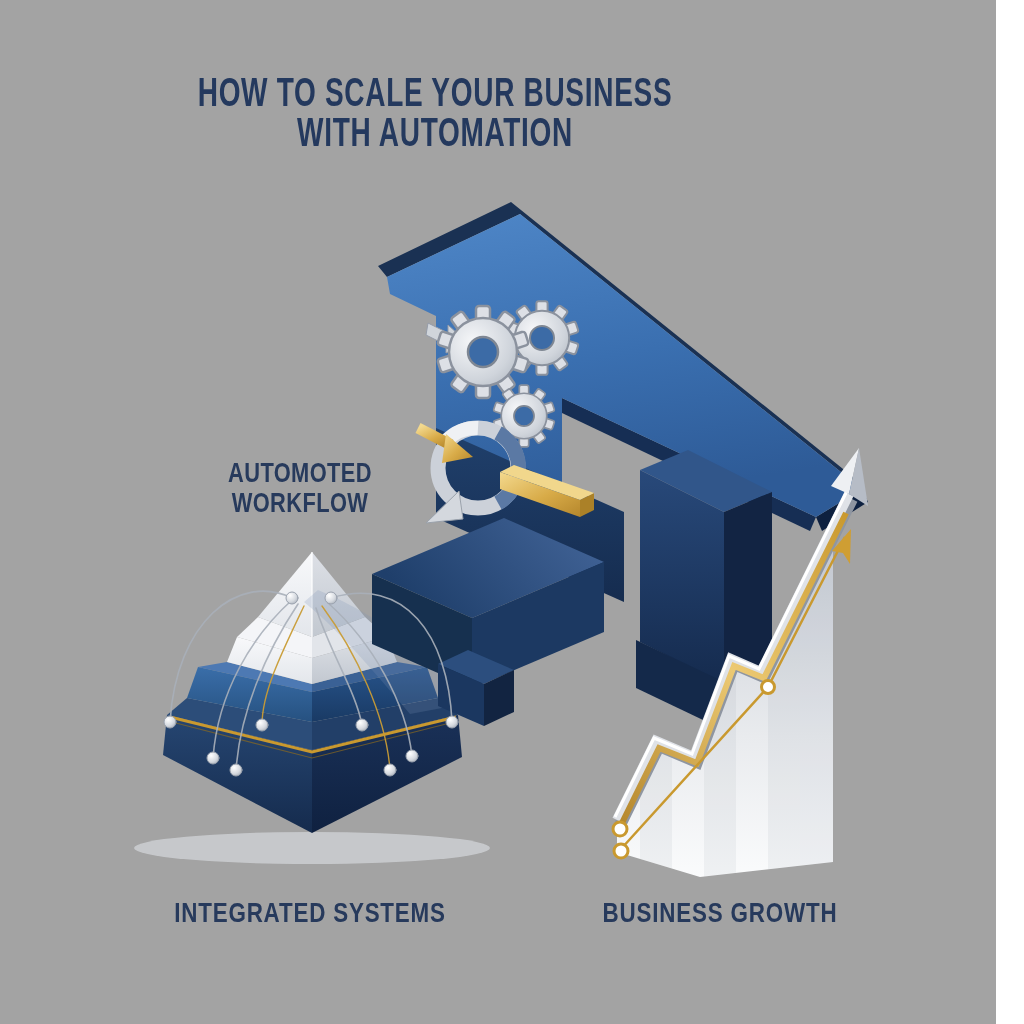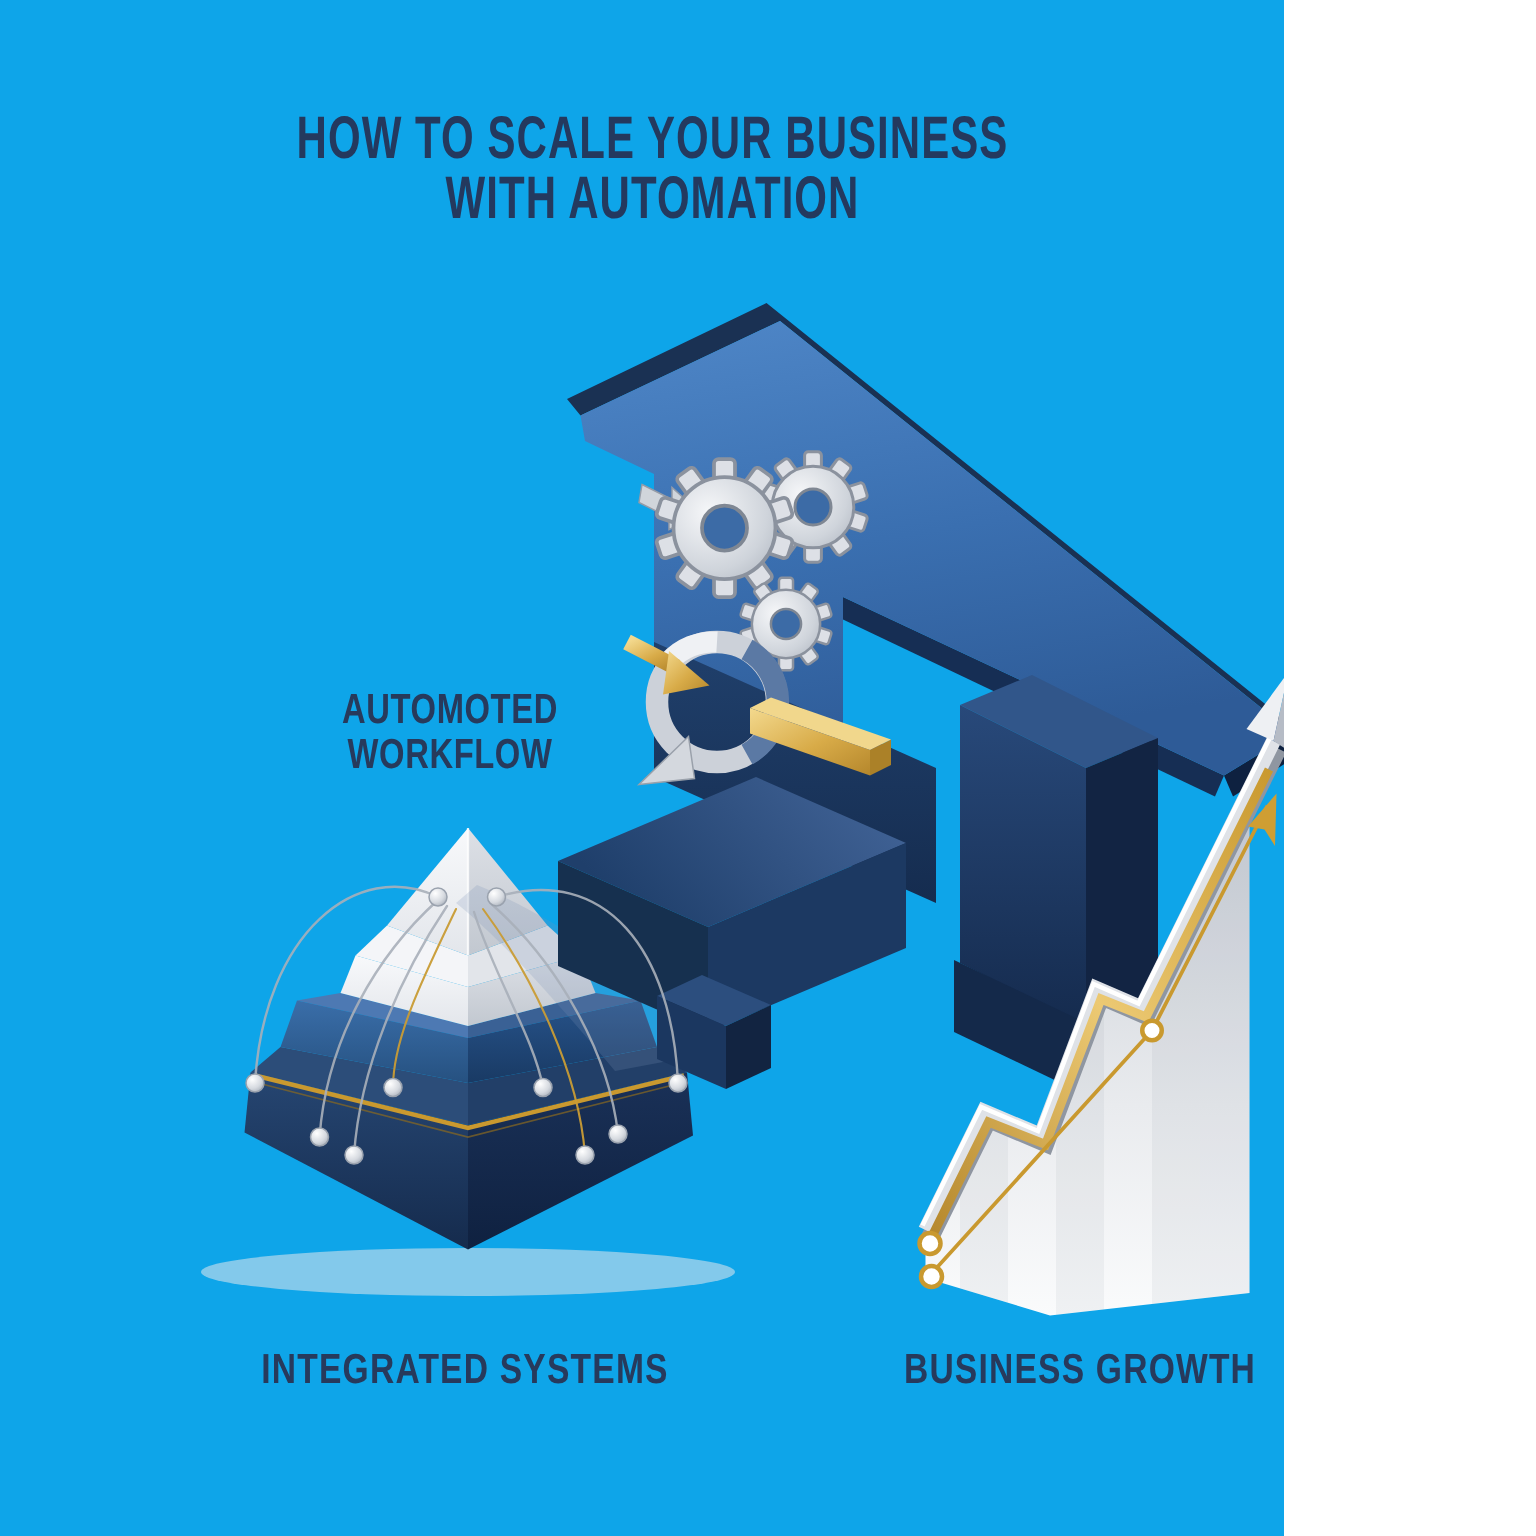--- a/index.html
+++ b/index.html
@@ -1,19 +1,19 @@
 <!DOCTYPE html>
 <html><head>
 <meta charset="utf-8">
 <style>
   * { margin:0; padding:0; box-sizing:border-box; }
   html,body { background:#ffffff; }
   .canvas {
-    position:relative; width:856px; height:1024px;
-    background:#0ea5e9; overflow:hidden;
+    position:relative; width:996px; height:1024px;
+    background:#a3a3a3; overflow:hidden;
     font-family:"Liberation Sans", sans-serif;
     padding-left:10px;
   }
   .scene { position:absolute; inset:0; width:1024px; height:1024px; }
   .title {
     position:absolute; left:85px; top:72px; width:700px;
     text-align:center; color:#24395e; font-weight:700;
     font-size:40px; line-height:40px; letter-spacing:1px;
     transform:scaleX(0.70); transform-origin:50% 50%;
   }

